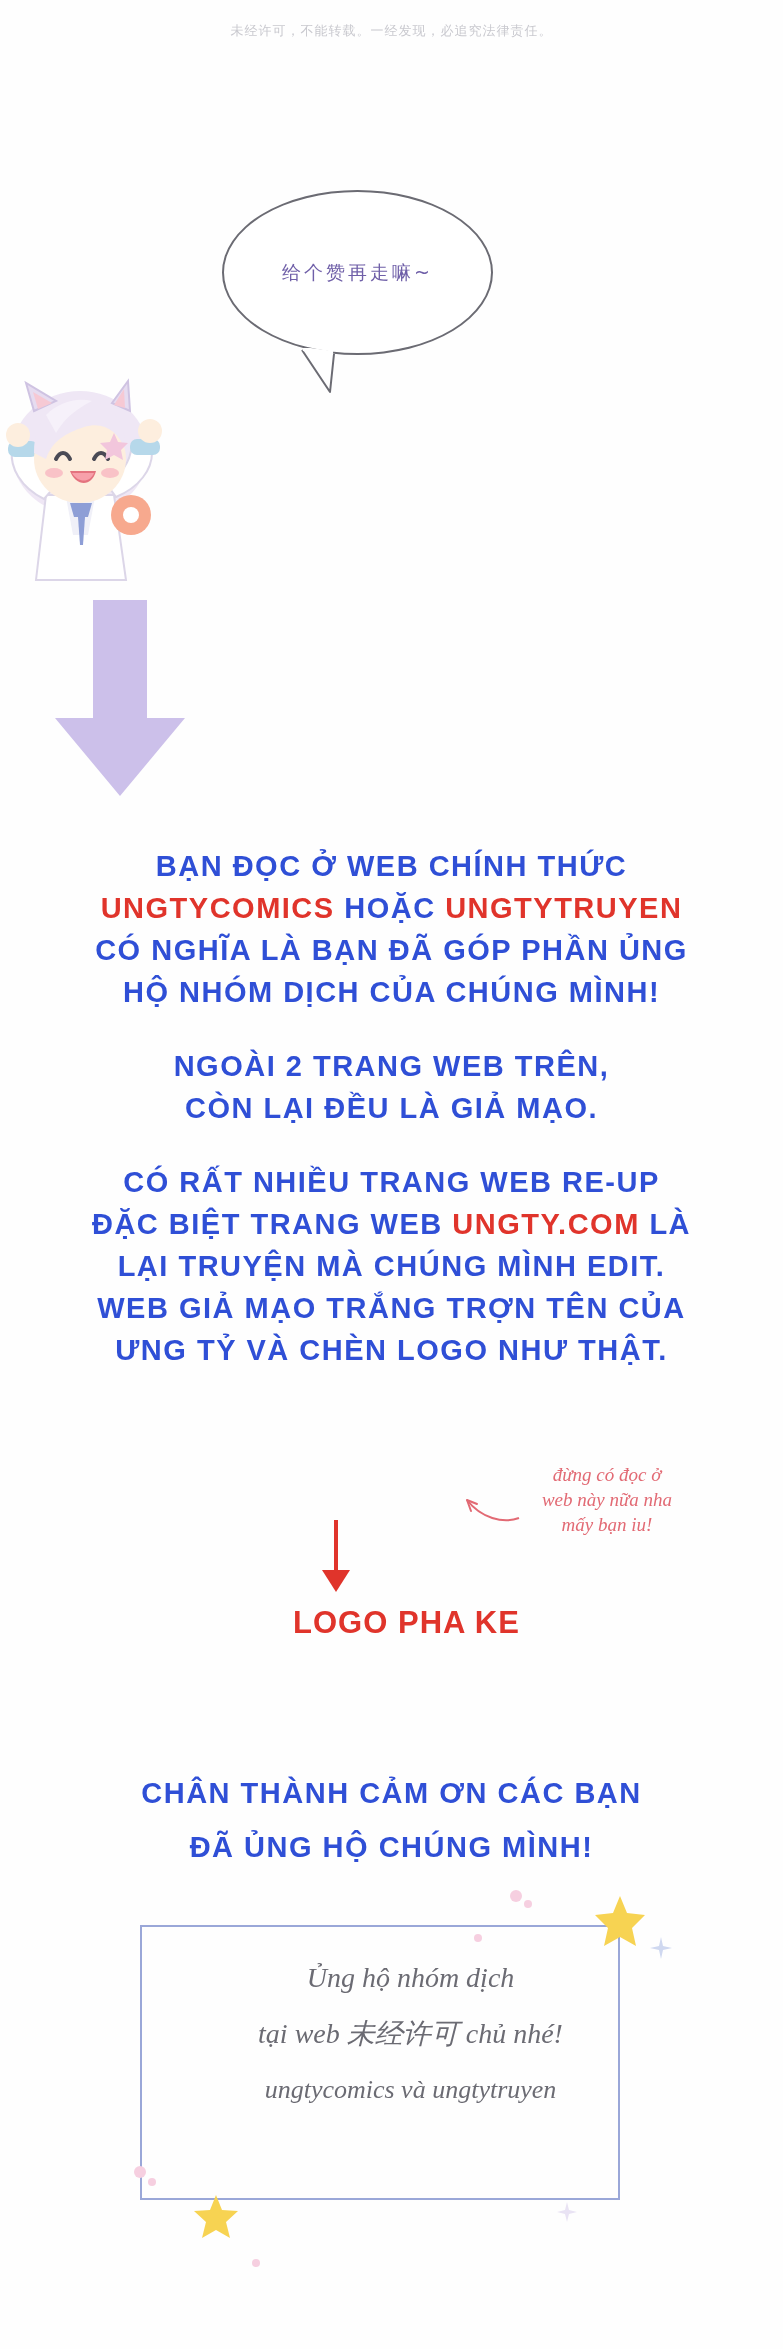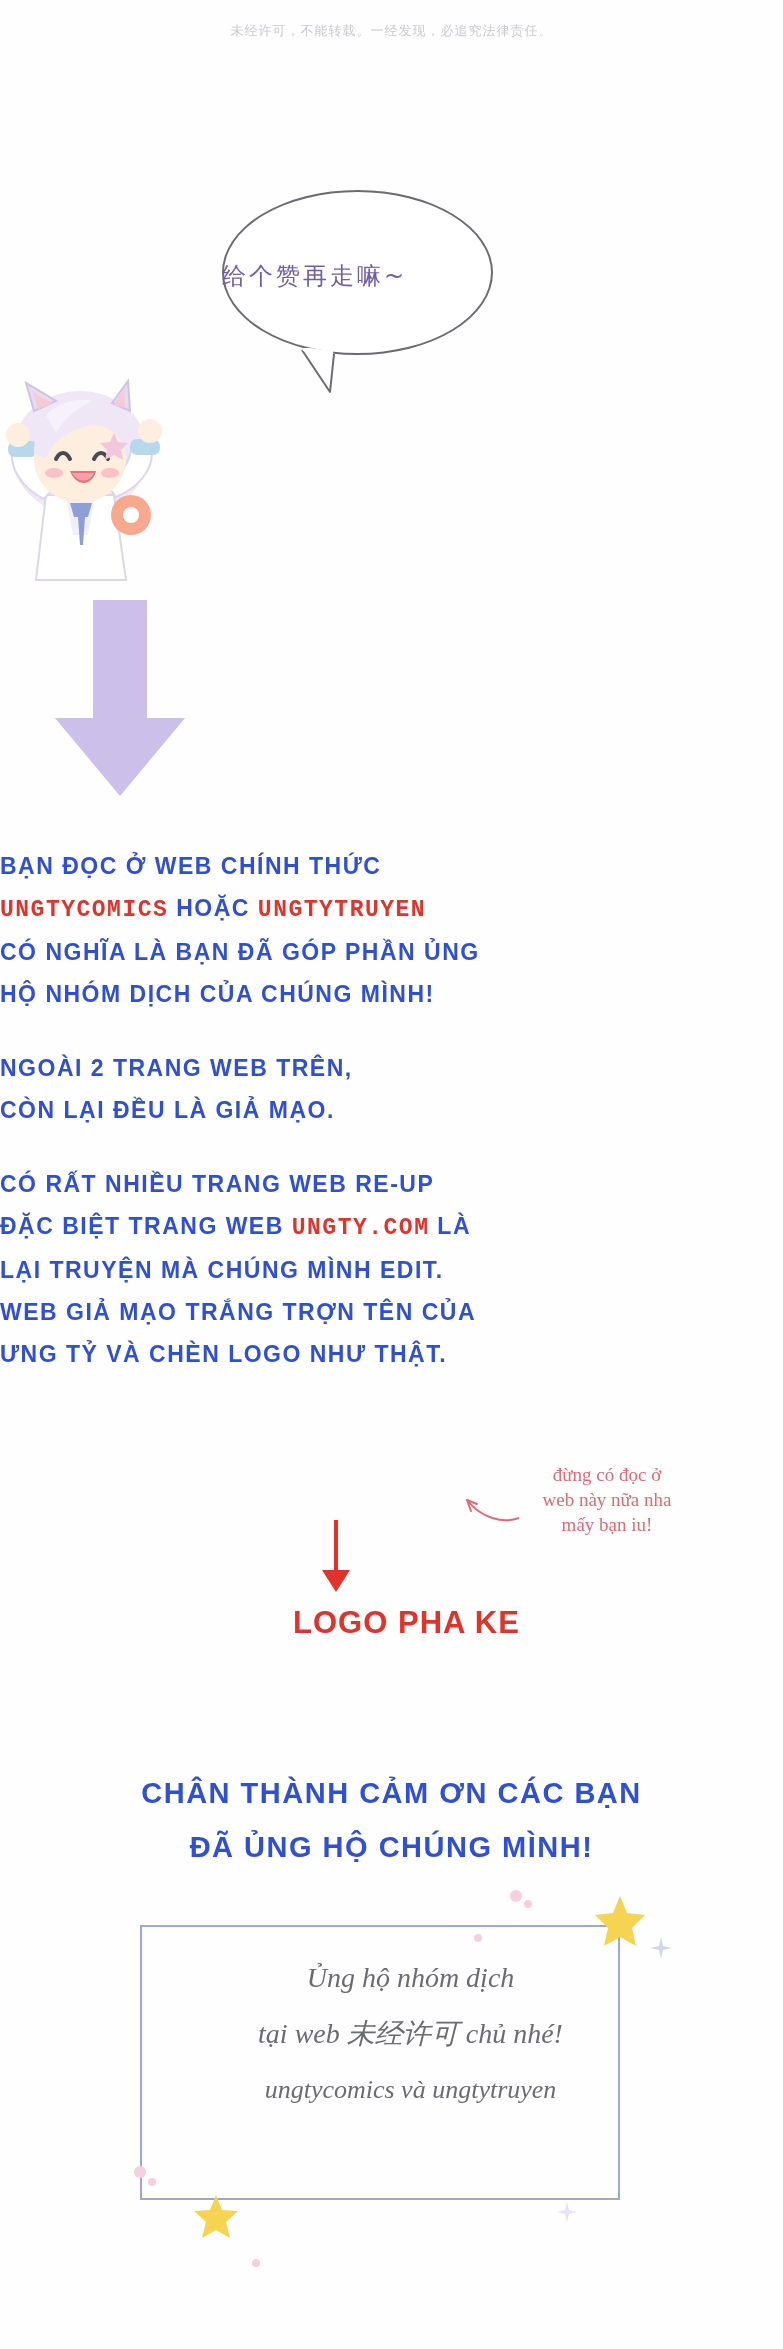--- a/index.html
+++ b/index.html
@@ -46,22 +46,23 @@
     border: 2px solid #6b6b73;
     border-radius: 50% / 50%;
     background: #ffffff;
     box-sizing: border-box;
   }
   .bubble-text {
     position: absolute;
     left: 222px;
     top: 260px;
     width: 271px;
+    text-align: center;
     font-family: "DejaVu Sans", sans-serif;
-    font-size: 24px;
+    font-size: 19px;
     letter-spacing: 3px;
     color: #6f5fa8;
   }
   .bubble-tail {
     position: absolute;
     left: 300px;
     top: 348px;
     width: 0;
     height: 0;
   }
@@ -84,28 +85,29 @@
     width: 150px;
     height: 200px;
   }
 
   
   .main-text {
     position: absolute;
     left: 0;
     top: 845px;
     width: 783px;
+    text-align: center;
     font-family: "Liberation Sans", sans-serif;
     font-weight: bold;
-    font-size: 23px;
+    font-size: 29px;
     line-height: 42px;
     letter-spacing: 1.5px;
     color: #2f4fd6;
   }
-  .main-text .red { color: #e0342b; font-family: Liberation Mono, monospace; }
+  .main-text .red { color: #e0342b; }
   .main-text p { margin: 0; }
   .main-text .gap { height: 32px; }
 
   
   .fakelogo {
     position: absolute;
     left: 250px;
     top: 1420px;
     width: 250px;
     text-align: center;
@@ -126,20 +128,21 @@
     margin-top: -2px;
   }
 
   
   .pinknote {
     position: absolute;
     left: 512px;
     top: 1462px;
     width: 190px;
     font-family: "Liberation Serif", serif;
+    font-style: italic;
     font-size: 19px;
     line-height: 25px;
     color: #e26a74;
     text-align: center;
   }
   .pink-arrow {
     position: absolute;
     left: 455px;
     top: 1470px;
     width: 70px;

